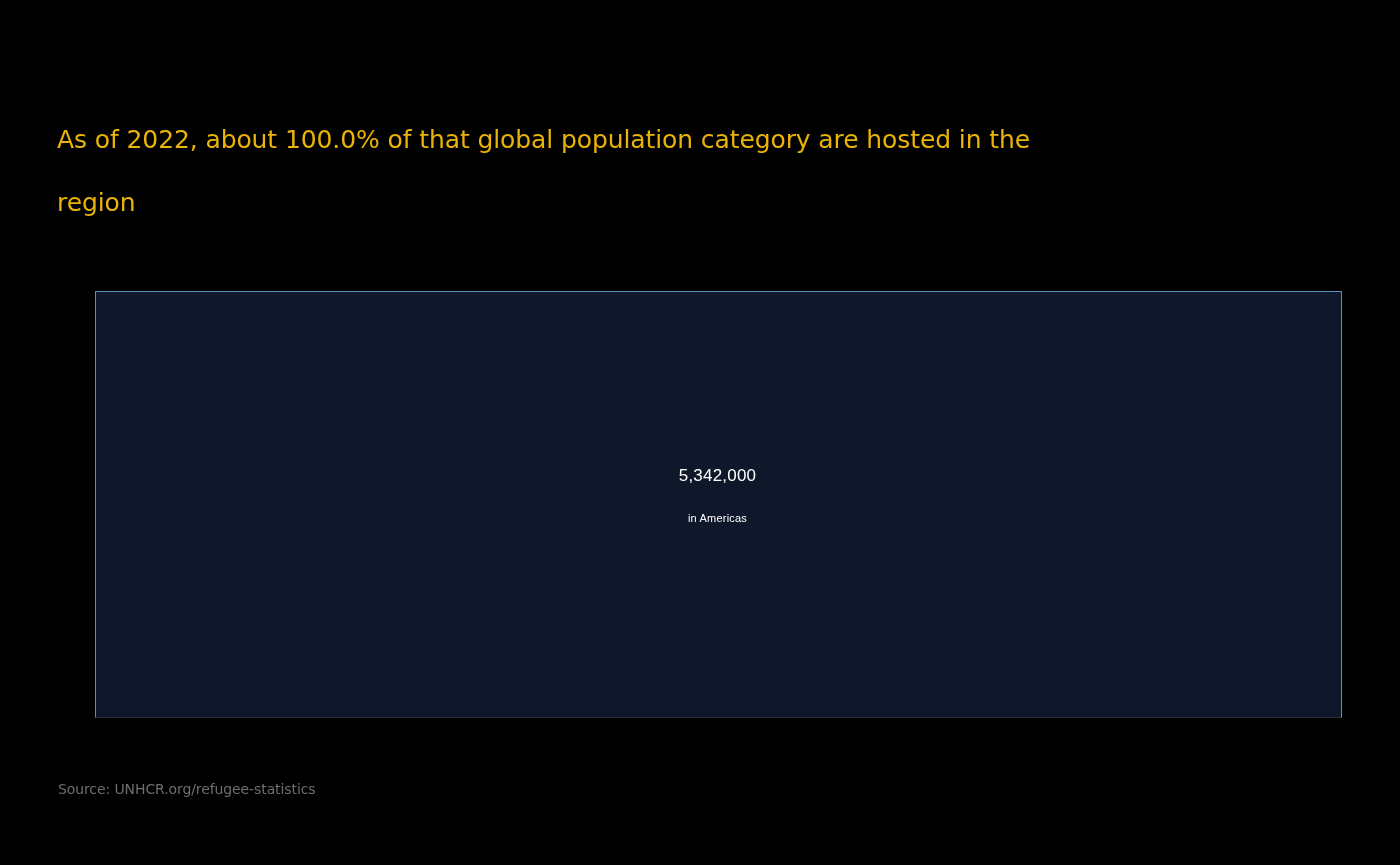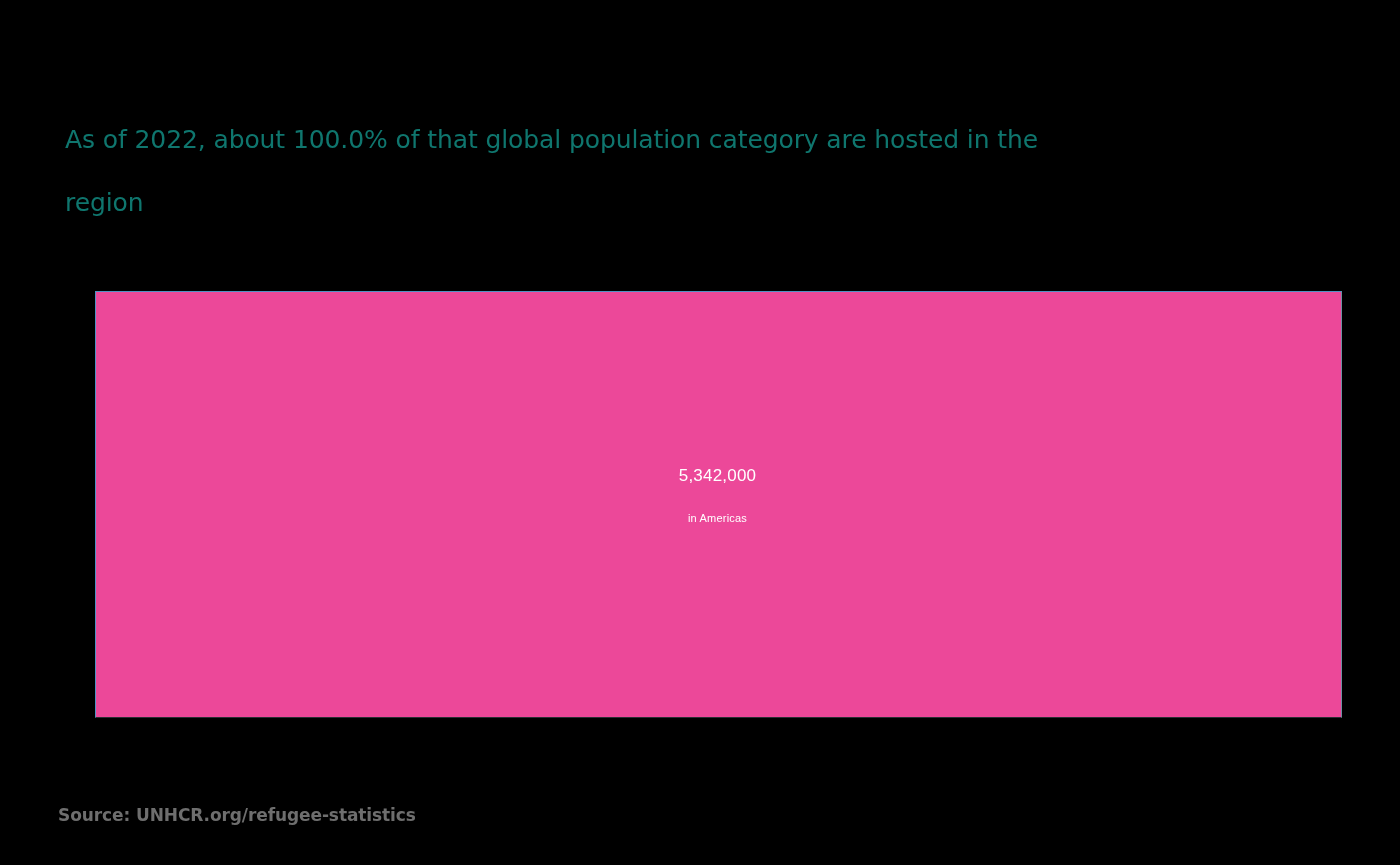--- a/index.html
+++ b/index.html
@@ -16,48 +16,47 @@
     font-family: "DejaVu Sans", sans-serif;
     -webkit-font-smoothing: antialiased;
   }
 
   
   #chart-title {
     position: absolute;
     left: 57px;
     top: 108px;
     width: 1010px;
-    color: #0f766e;
+    color: #eab308;
     font-family: "DejaVu Sans", "Liberation Sans", sans-serif;
     font-size: 25px;
     font-weight: 400;
     line-height: 63px;
     letter-spacing: -0.1px;
     white-space: pre-wrap;
-    margin-left: 8px;
   }
 
   
   #plot-area {
     position: absolute;
     left: 95px;
     top: 291px;
     width: 1247px;
     height: 427px;
   }
 
   
   #treemap-tile {
     position: absolute;
     left: 0;
     top: 0;
     width: 100%;
     height: 100%;
     box-sizing: border-box;
-    background: #ec4899;
+    background: #0f172a;
     border-top: 1px solid #4f93c4;
     border-left: 1px solid #4f93c4;
     border-right: 1px solid #6f8ea3;
     border-bottom: 1px solid #2a2f33;
     display: flex;
     flex-direction: column;
     align-items: center;
     justify-content: center;
   }
 
@@ -89,25 +88,24 @@
     letter-spacing: 0.2px;
   }
 
   
   #source-note {
     position: absolute;
     left: 58px;
     top: 781px;
     color: #6e6e6e;
     font-family: "DejaVu Sans", "Liberation Sans", sans-serif;
-    font-size: 17px;
-    font-weight: 700;
+    font-size: 14px;
+    font-weight: 400;
     letter-spacing: -0.1px;
     white-space: nowrap;
-    margin-top: 24px;
   }
 </style>
 </head>
 <body>
 
 <div id="chart-title">As of 2022, about 100.0% of that global population category are hosted in the region</div>
 
 <div id="plot-area">
 
   <div id="treemap-tile">

